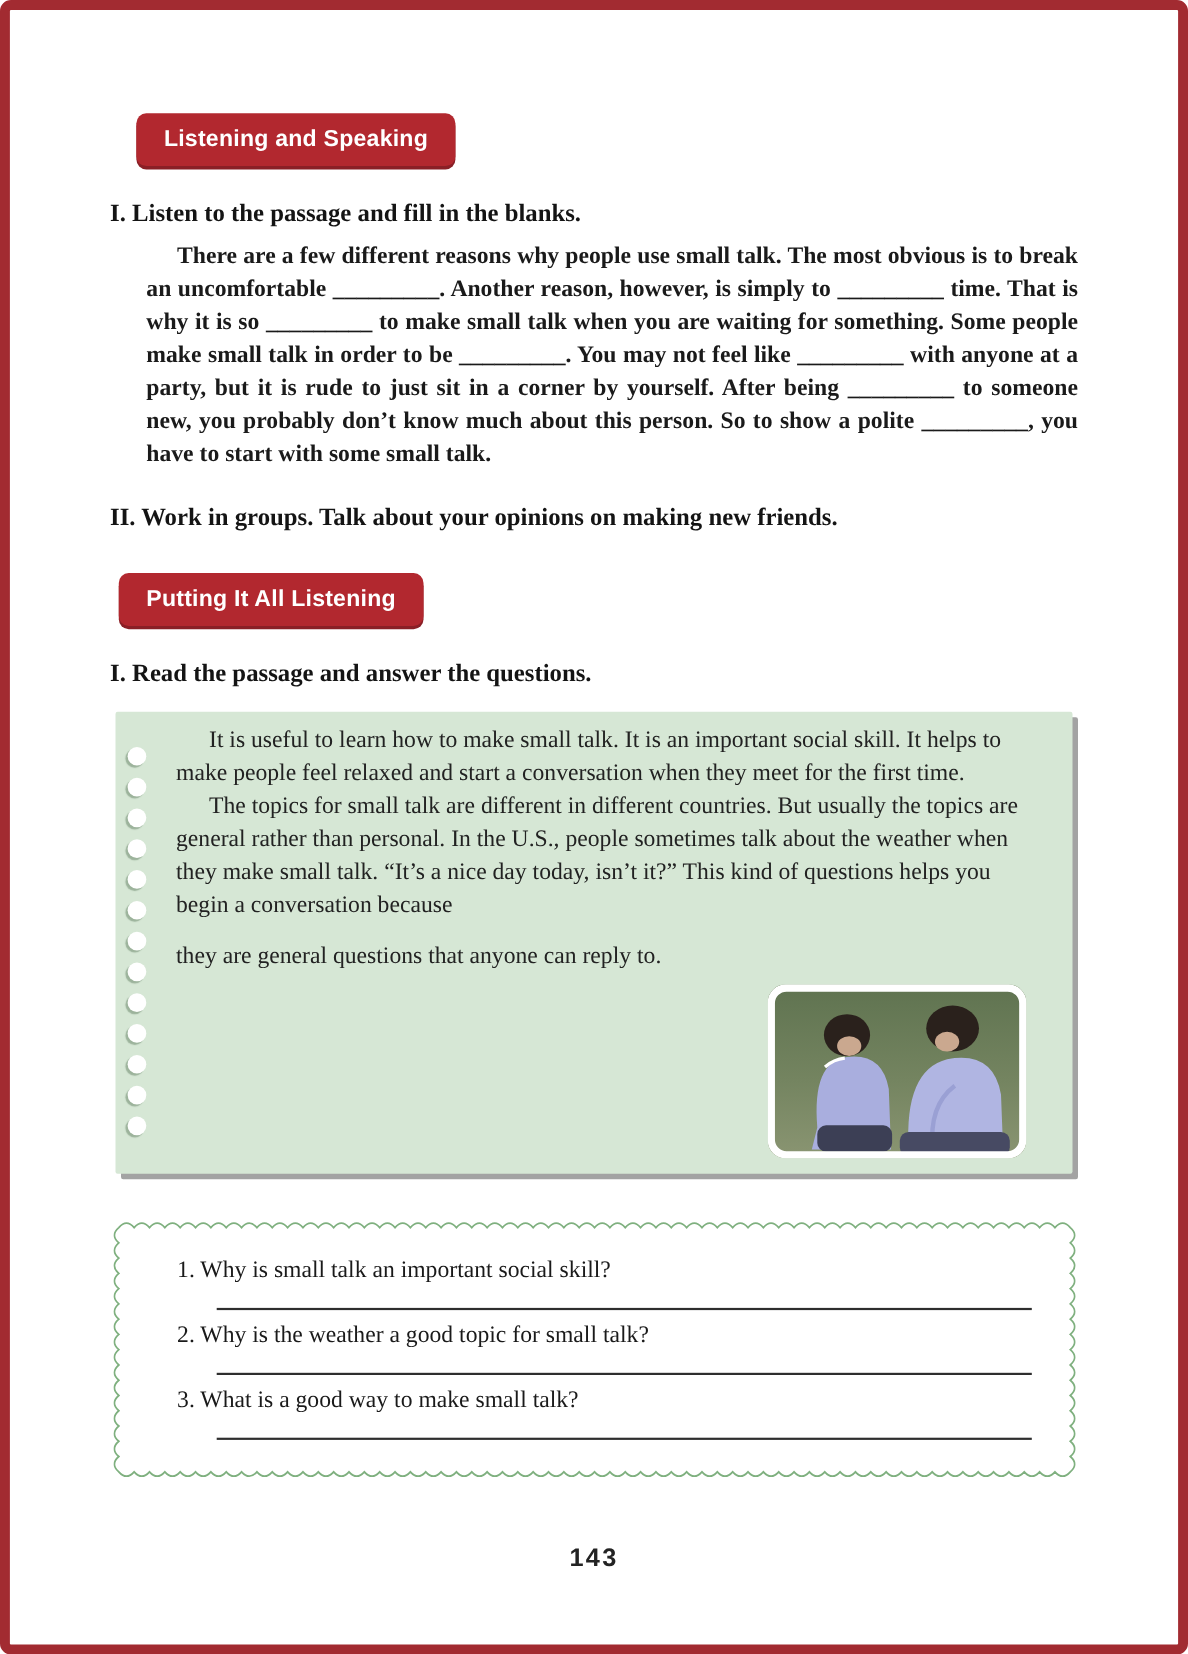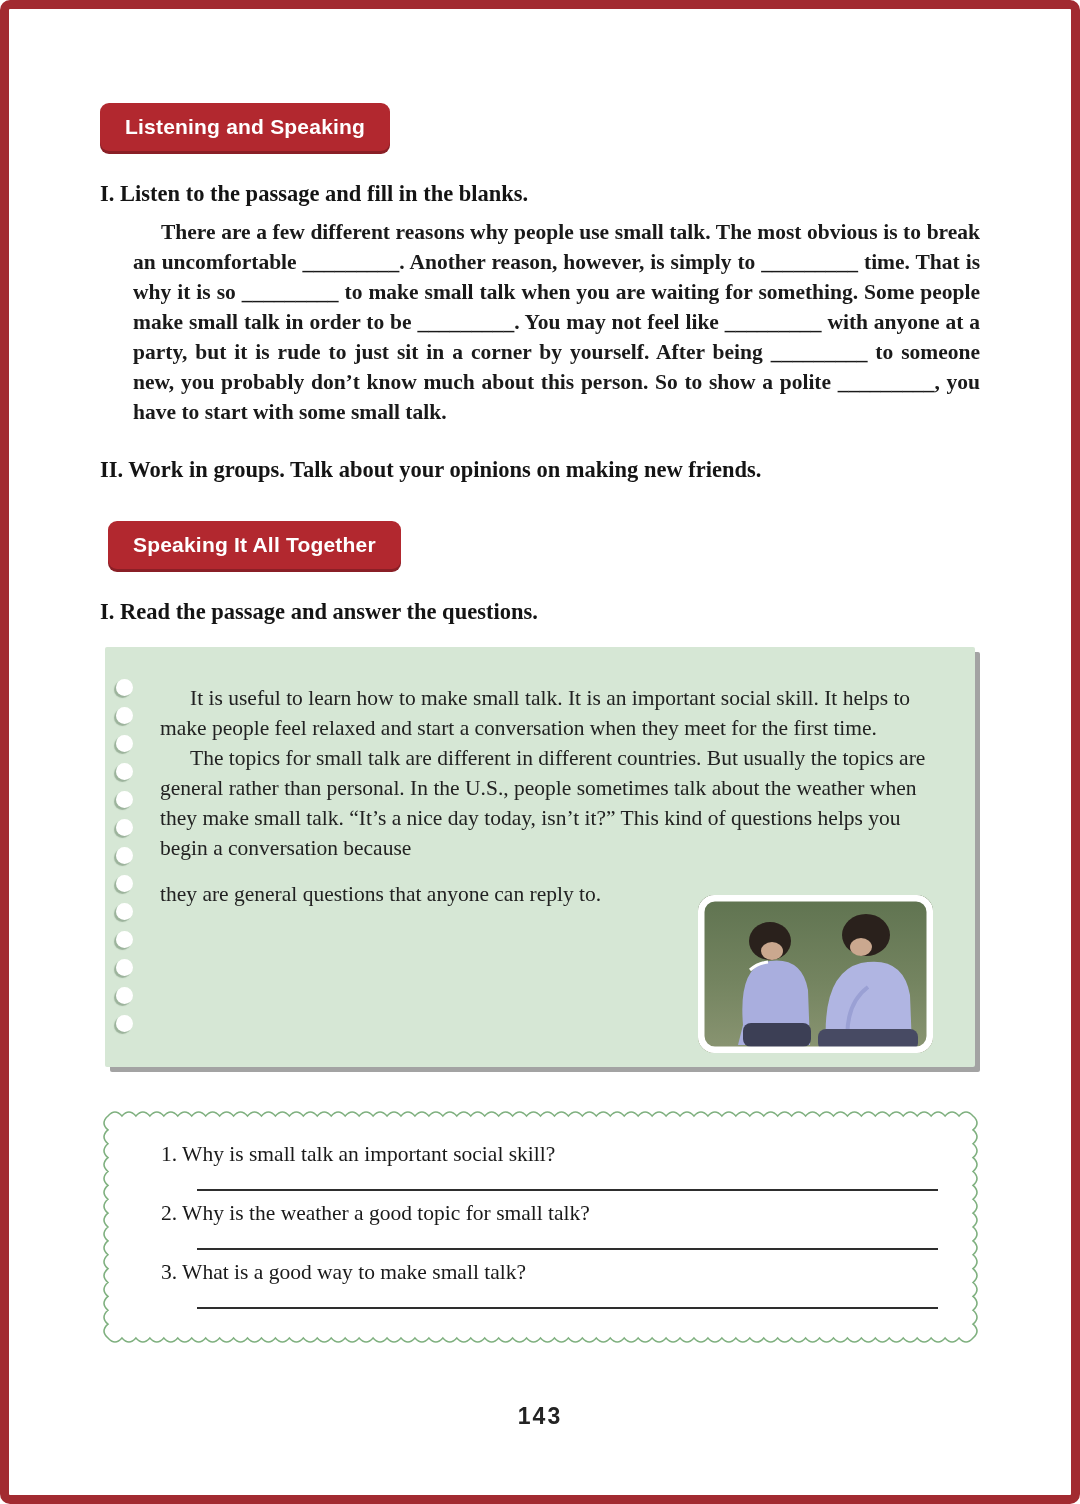--- a/index.html
+++ b/index.html
@@ -7,36 +7,37 @@
     width:1080px;height:1504px;box-sizing:border-box;position:relative;
     background:#ffffff;border:9px solid #a22b31;border-radius:10px;
     font-family:"Liberation Serif", serif;color:#1c1c1c;overflow:hidden;
   }
   .content{padding:94px 91px 0 91px;}
   .badge{
     display:inline-block;background:#b2282f;color:#ffffff;
     font-family:"Liberation Sans", sans-serif;font-weight:bold;font-size:21px;
     padding:12px 25px;border-radius:9px;box-shadow:0 3px 0 #8a1f26;
     letter-spacing:.2px;
+    margin-left:24px;
   }
   .badge2{margin-left:8px;margin-top:38px;}
   h3.task{
     font-size:22.5px;font-weight:bold;margin:30px 0 0 0;color:#141414;
     font-family:"Liberation Serif", serif;
   }
   .fill-passage{
     margin:10px 0 0 33px;font-size:21.5px;line-height:30px;text-align:justify;
     text-indent:28px;color:#1a1a1a;font-weight:bold;
   }
   .groupwork{margin-top:22px;}
   
   .greenbox{
     position:relative;margin:22px 0 0 5px;width:870px;box-sizing:border-box;
     background:#d6e7d5;box-shadow:5px 5px 0 #a3a3a3;border-radius:2px;
-    padding:36px 40px 30px 55px;min-height:420px;
+    padding:10px 40px 30px 55px;min-height:420px;
   }
   .holes{position:absolute;left:11px;top:32px;width:20px;}
   .hole{
     display:block;width:17px;height:17px;border-radius:50%;background:#ffffff;
     margin-bottom:11px;box-shadow:-2px 2px 1px rgba(125,150,125,.65);
   }
   .greenbox p{
     margin:0;font-size:21.5px;line-height:30px;color:#222222;
   }
   .greenbox p.ind{text-indent:30px;}
@@ -67,21 +68,21 @@
   <div class="content">
 
     <div class="badge">Listening and Speaking</div>
 
     <h3 class="task">I. Listen to the passage and fill in the blanks.</h3>
 
     <p class="fill-passage">There are a few different reasons why people use small talk. The most obvious is to break an uncomfortable _________. Another reason, however, is simply to _________ time. That is why it is so _________ to make small talk when you are waiting for something. Some people make small talk in order to be _________. You may not feel like _________ with anyone at a party, but it is rude to just sit in a corner by yourself. After being _________ to someone new, you probably don’t know much about this person. So to show a polite _________, you have to start with some small talk.</p>
 
     <h3 class="task groupwork">II. Work in groups. Talk about your opinions on making new friends.</h3>
 
-    <div class="badge badge2">Speaking It All Together</div>
+    <div class="badge badge2">Putting It All Listening</div>
 
     <h3 class="task">I. Read the passage and answer the questions.</h3>
 
     <div class="greenbox">
       <div class="holes">
           <span class="hole"></span>
           <span class="hole"></span>
           <span class="hole"></span>
           <span class="hole"></span>
           <span class="hole"></span>

